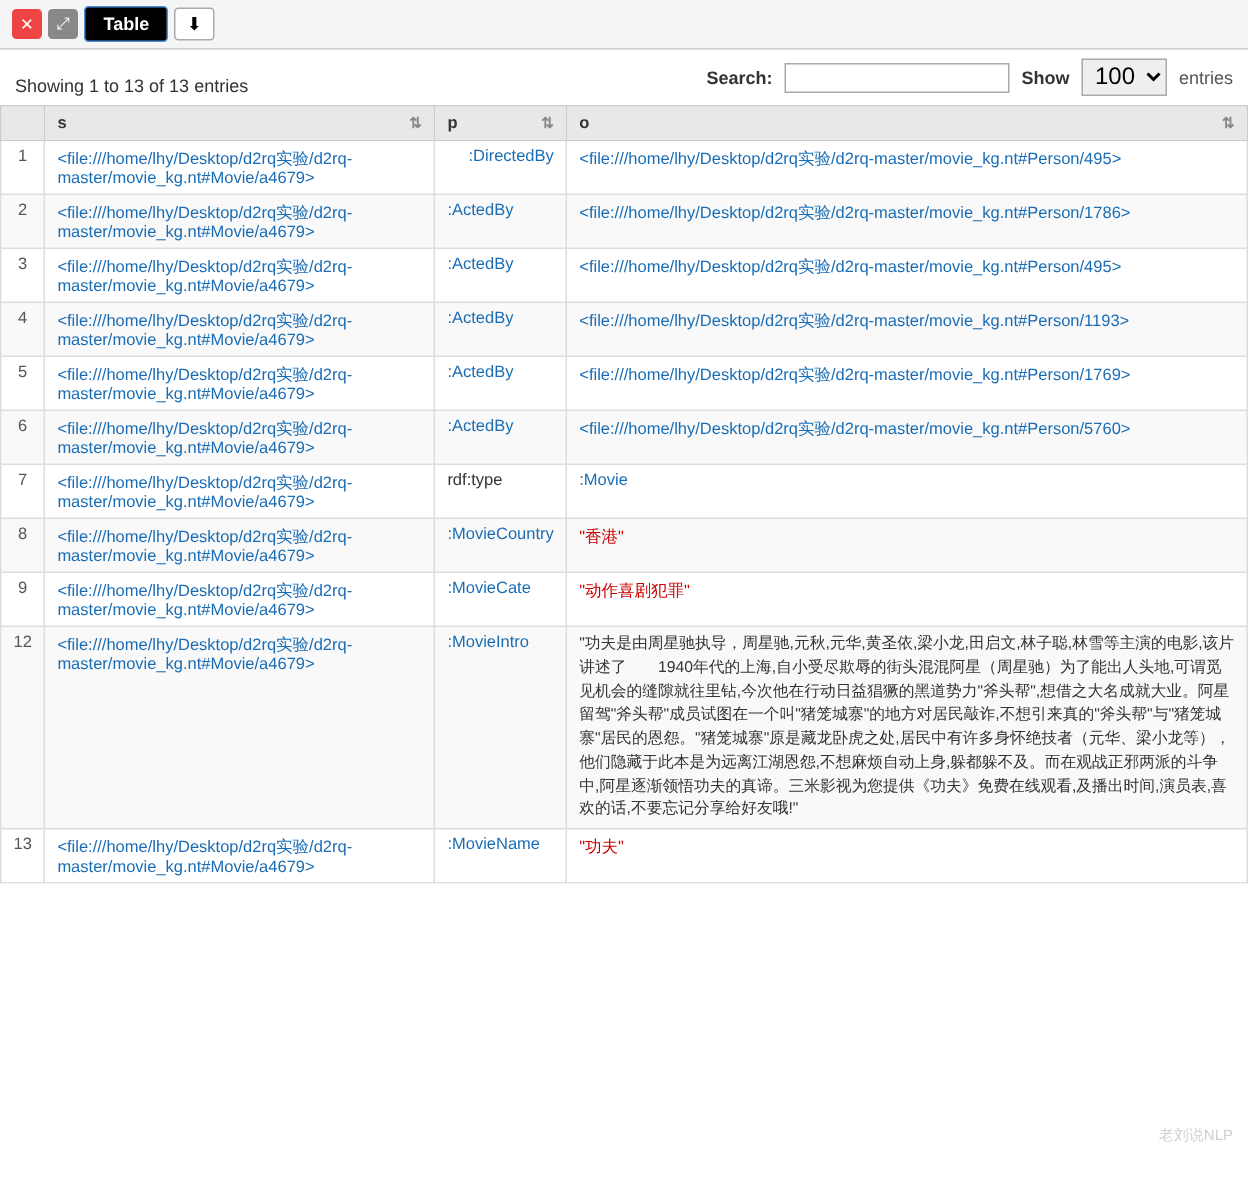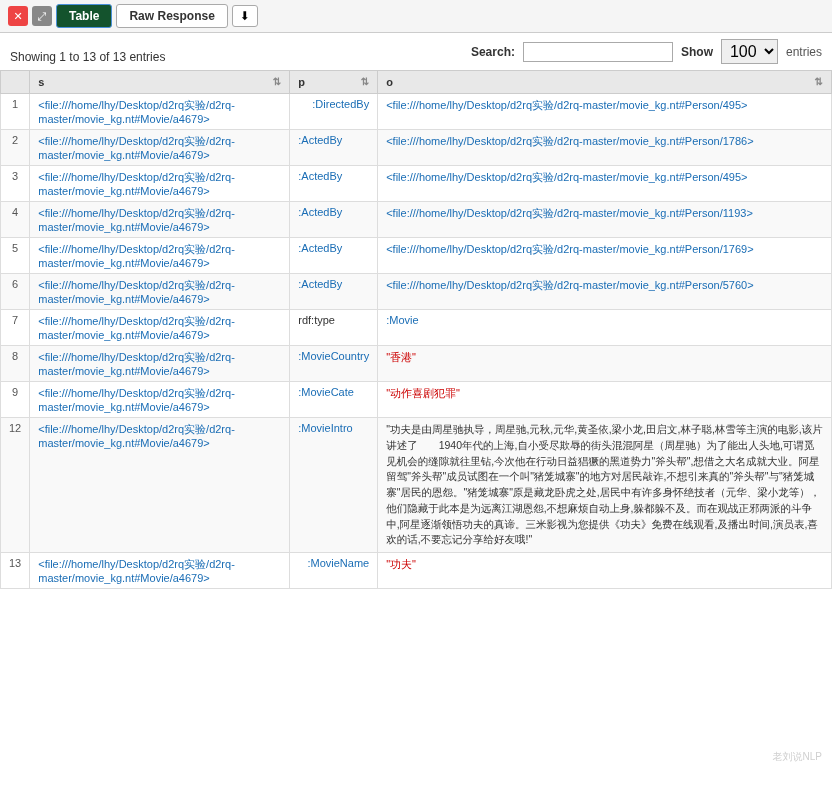--- a/index.html
+++ b/index.html
@@ -18,21 +18,21 @@
     }
     .btn-expand {
       background: #888; color: #fff; border: none; border-radius: 3px;
       width: 20px; height: 20px; cursor: pointer; font-size: 11px;
       display: flex; align-items: center; justify-content: center;
     }
     .tab {
       padding: 4px 12px; border: 1px solid #aaa; border-radius: 3px;
       cursor: pointer; font-size: 12px; font-weight: bold;
     }
-    .tab.active { background: #14532d; color: #fff; border-color: #4a90d9; text-align: right; }
+    .tab.active { background: #000000; color: #fff; border-color: #4a90d9; text-align: right; }
     .tab.inactive { background: #fff; color: #333; }
     .btn-download {
       background: #fff; border: 1px solid #aaa; border-radius: 3px;
       padding: 3px 7px; cursor: pointer; font-size: 12px;
     }
 
     .toolbar {
       display: flex; align-items: flex-end; justify-content: space-between;
       padding: 6px 10px;
       font-size: 12px;
@@ -74,21 +74,20 @@
       font-size: 10px; color: #888;
     }
   </style>
 </head>
 <body>
 
 <div class="top-bar">
   <button class="btn-close">✕</button>
   <button class="btn-expand">⤢</button>
   <div class="tab active">Table</div>
-  <div class="tab inactive">Raw Response</div>
   <button class="btn-download">⬇</button>
 </div>
 
 <div class="toolbar">
   <span>Showing 1 to 13 of 13 entries</span>
   <div class="toolbar-right">
     <span class="search-label">Search:</span>
     <input class="search-input" type="text" value="" style="">
     <span class="show-label">Show</span>
     <select class="show-select">
@@ -176,19 +175,19 @@
       </tr>
       <tr>
         <td class="row-num">12</td>
         <td class="s-col">&lt;file:///home/lhy/Desktop/d2rq实验/d2rq-master/movie_kg.nt#Movie/a4679&gt;</td>
         <td style="color: rgb(26, 109, 181);">:MovieIntro</td>
         <td class="o-text">"功夫是由周星驰执导，周星驰,元秋,元华,黄圣依,梁小龙,田启文,林子聪,林雪等主演的电影,该片讲述了　　1940年代的上海,自小受尽欺辱的街头混混阿星（周星驰）为了能出人头地,可谓觅见机会的缝隙就往里钻,今次他在行动日益猖獗的黑道势力"斧头帮",想借之大名成就大业。阿星留驾"斧头帮"成员试图在一个叫"猪笼城寨"的地方对居民敲诈,不想引来真的"斧头帮"与"猪笼城寨"居民的恩怨。"猪笼城寨"原是藏龙卧虎之处,居民中有许多身怀绝技者（元华、梁小龙等），他们隐藏于此本是为远离江湖恩怨,不想麻烦自动上身,躲都躲不及。而在观战正邪两派的斗争中,阿星逐渐领悟功夫的真谛。三米影视为您提供《功夫》免费在线观看,及播出时间,演员表,喜欢的话,不要忘记分享给好友哦!"</td>
       </tr>
       <tr>
         <td class="row-num">13</td>
         <td class="s-col">&lt;file:///home/lhy/Desktop/d2rq实验/d2rq-master/movie_kg.nt#Movie/a4679&gt;</td>
-        <td style="color: rgb(26, 109, 181); text-align: right;">:MovieName</td>
+        <td style="color: rgb(26, 109, 181);">:MovieName</td>
         <td class="o-literal">"功夫"</td>
       </tr>
     </tbody>
 </table>
 
 <div class="watermark">老刘说NLP</div>
 
 </body></html>

